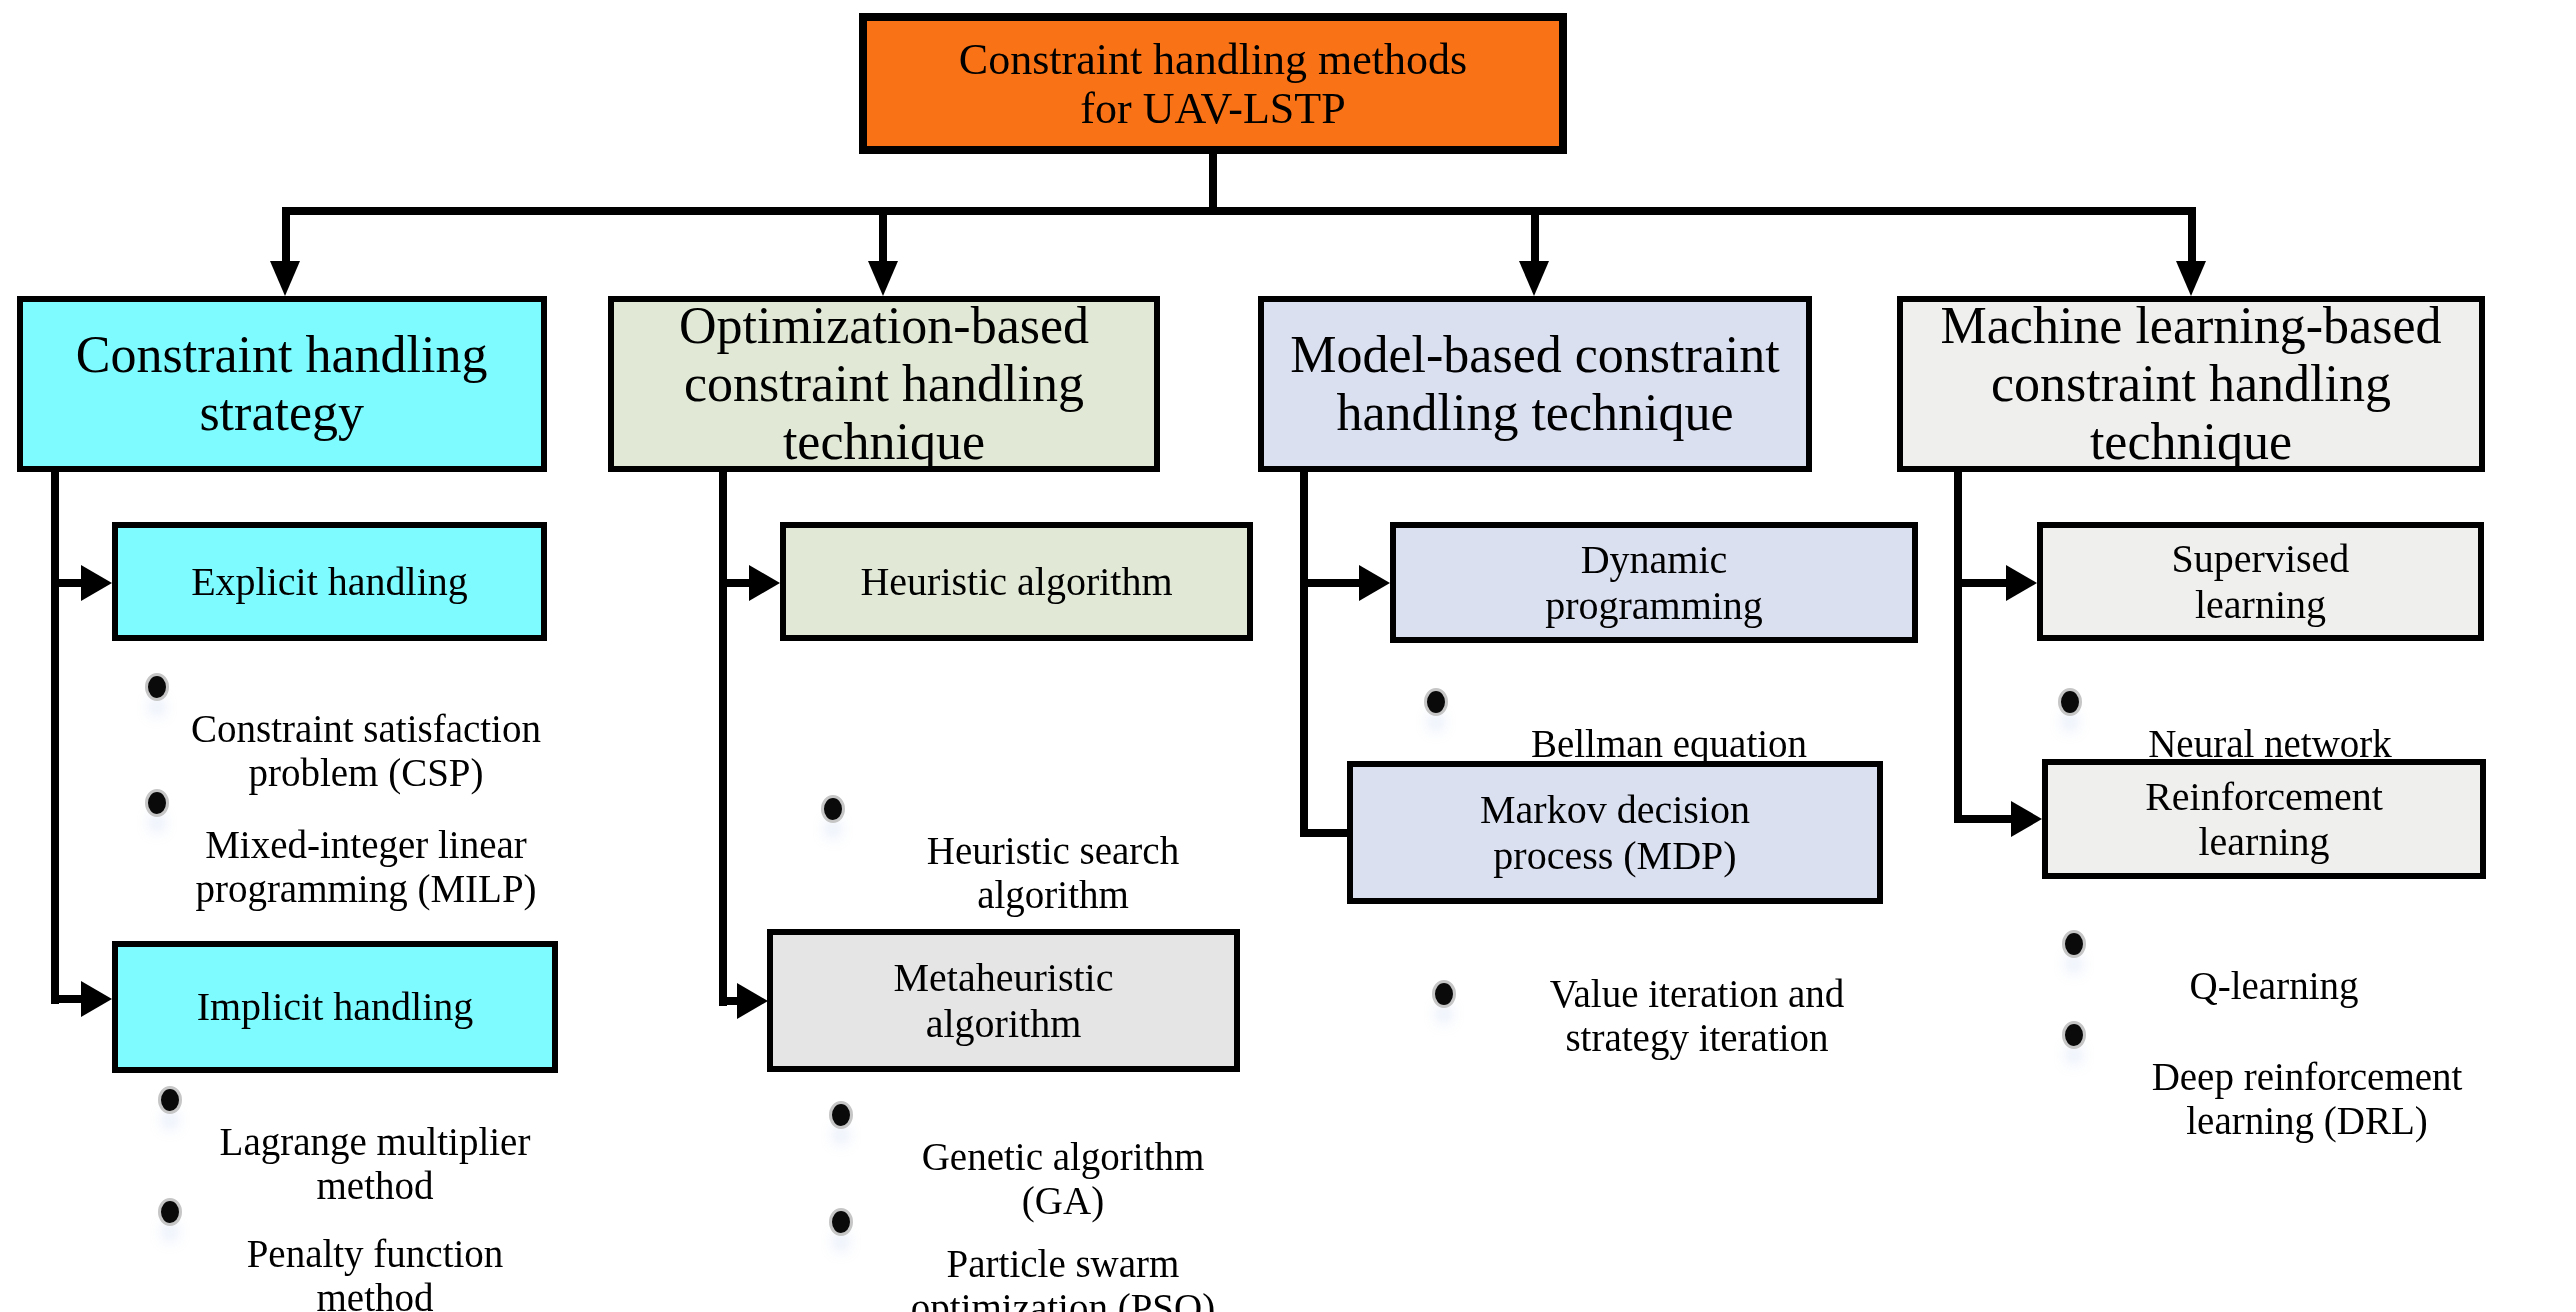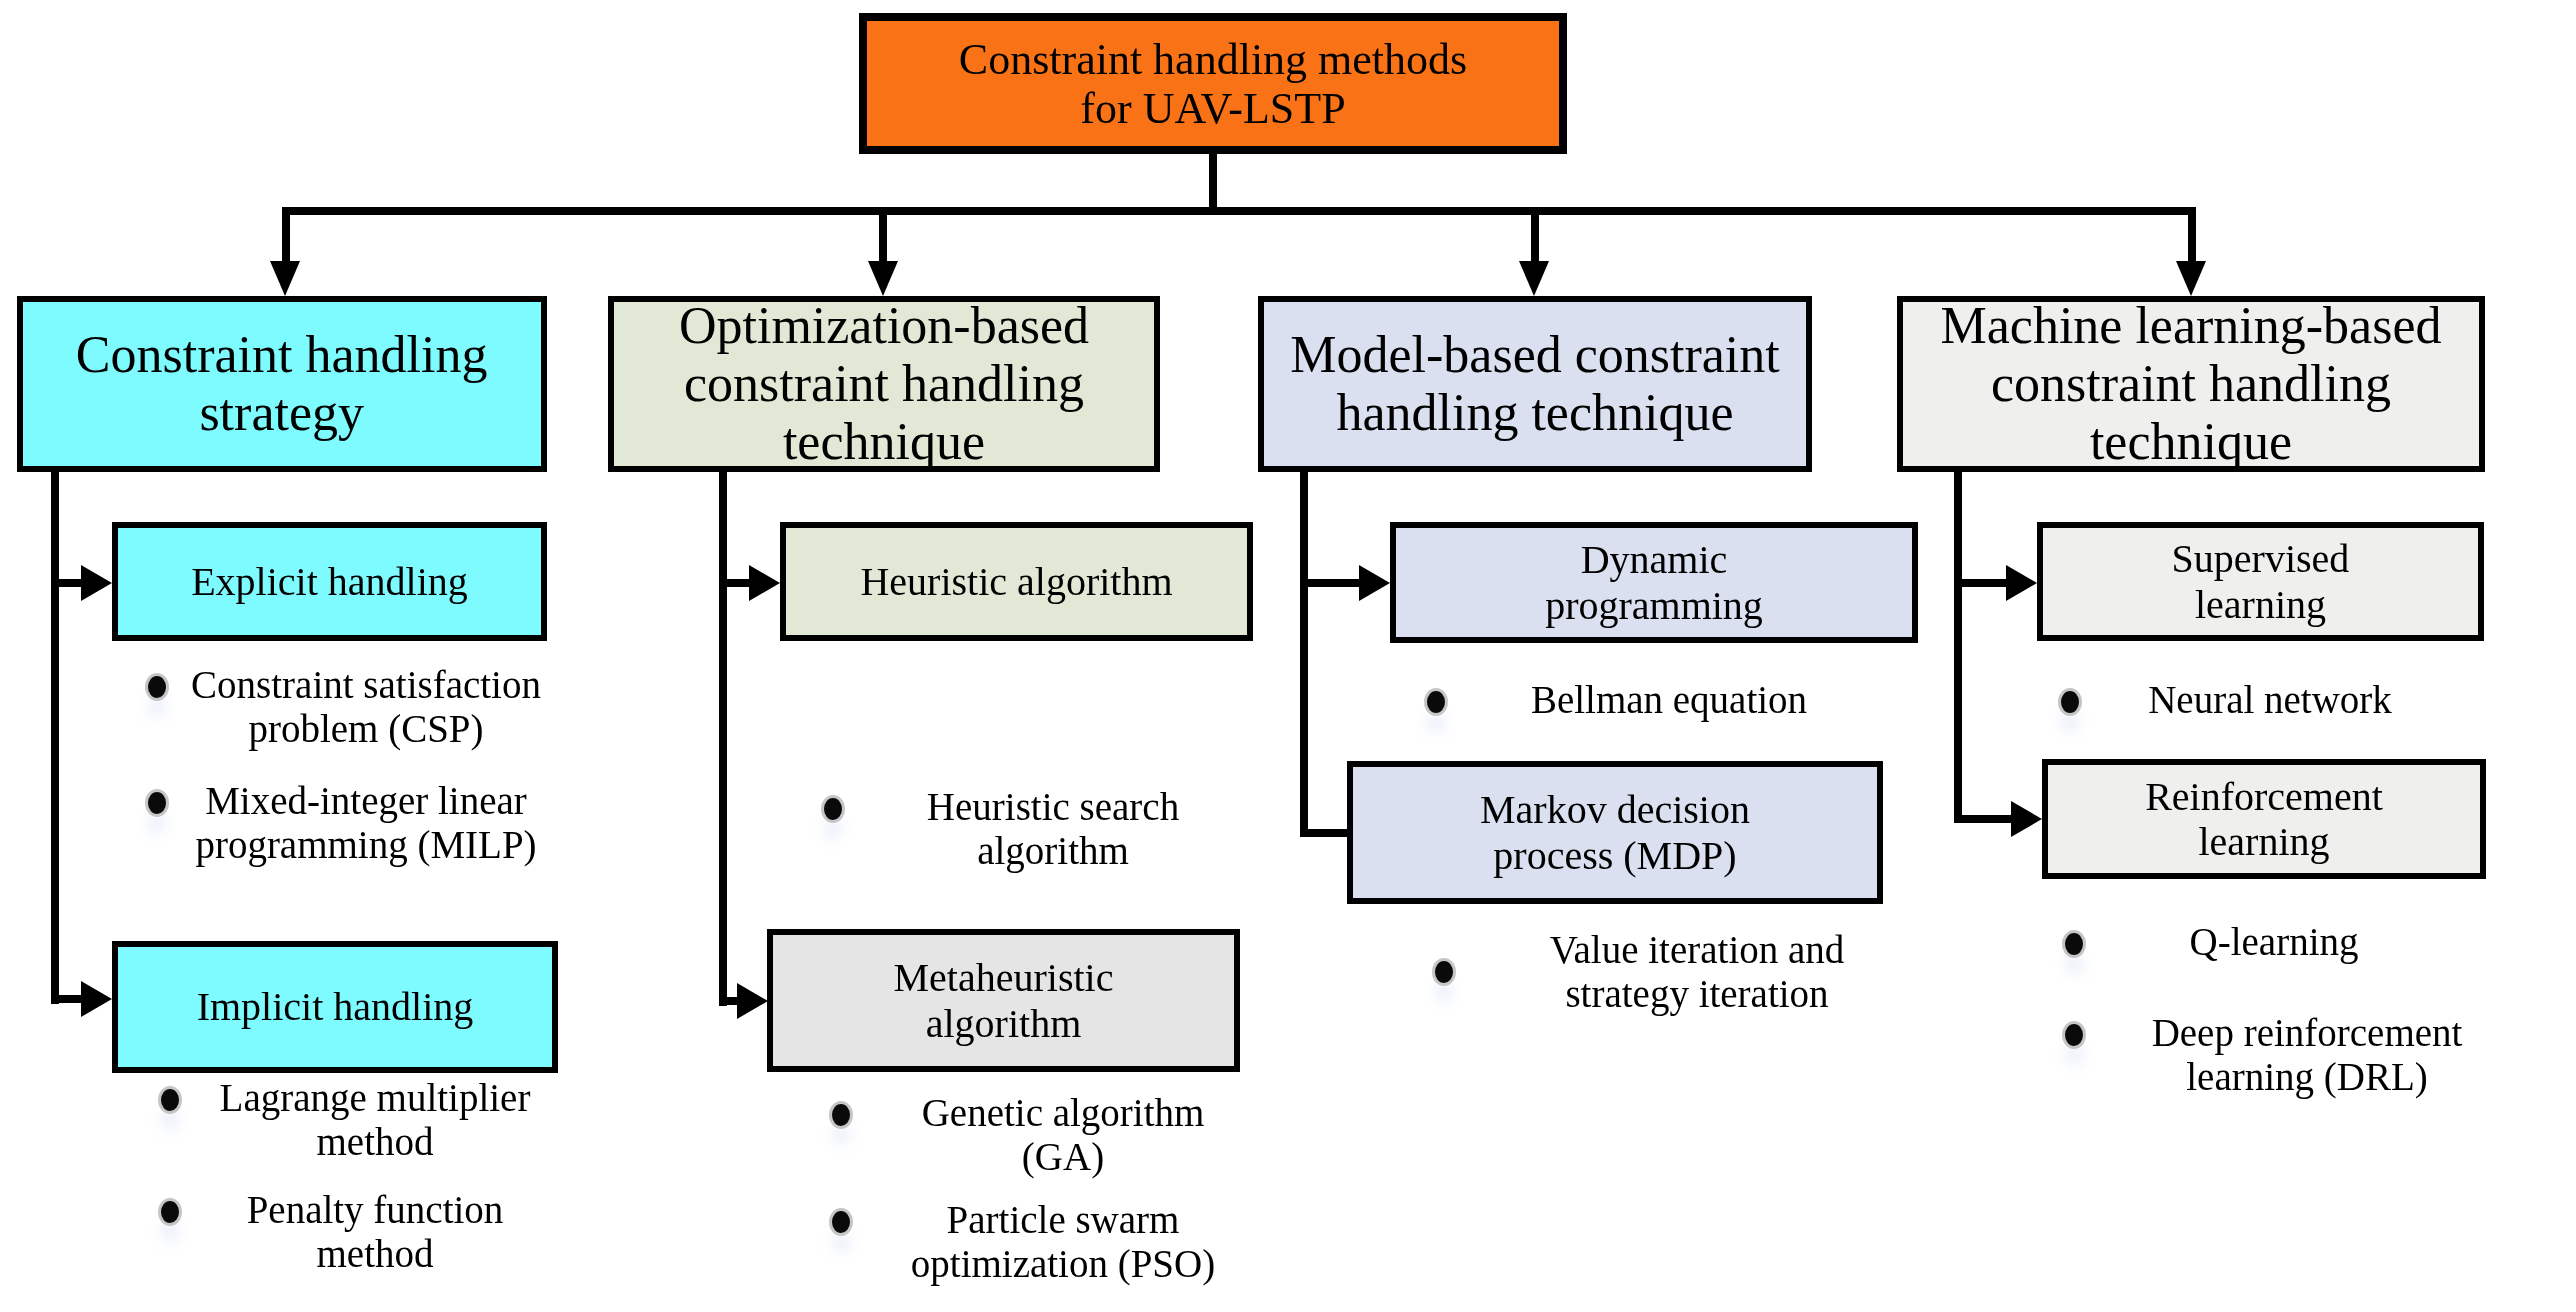--- a/index.html
+++ b/index.html
@@ -16,21 +16,21 @@
       border-top:35px solid #000;}
   .arrow-right{position:absolute;width:0;height:0;
       border-top:18px solid transparent;border-bottom:18px solid transparent;
       border-left:31px solid #000;}
   .bullet-item{position:absolute;display:flex;align-items:flex-start;}
   .bullet-item.vcenter{align-items:center;}
   .bullet-dot{flex:0 0 auto;width:18px;height:22px;border-radius:50%;background:#0a0a0a;
       border:3.3px solid #c6c6c6;margin-top:10px;
       box-shadow:0 20px 14.7px -6.7px rgba(145,175,230,0.45);}
   .bullet-item.vcenter .bullet-dot{margin-top:0;}
-  .bullet-text{flex:1;text-align:center;white-space:pre-line;font-size:39px;line-height:1.14;}
+  .bullet-text{flex:1;text-align:center;white-space:pre-line;font-size:39px;line-height:1.14;margin-top:44px;}
 </style>
 </head>
 <body>
 
 <div class="canvas">
 
   <div class="box root-box" style="left: 859px; top: 13.3px; width: 708px; height: 141px; background: #f97316;">Constraint handling methods
 for UAV-LSTP</div>
 
   <div class="vline" style="left:1209px;top:153px;width:8px;height:57px;"></div>

